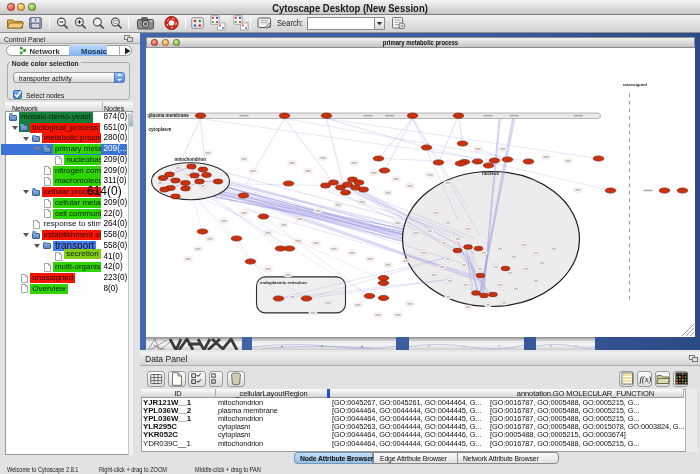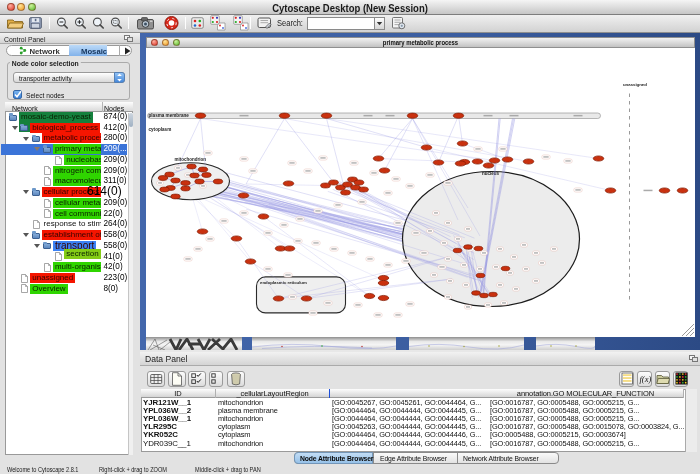--- a/index.html
+++ b/index.html
@@ -552,21 +552,21 @@
 <div class="abs" style="left:0;top:112px;width:133px;height:342px;overflow:hidden">
  <div style="position:relative;left:0;top:-112px">
       <div style="position:absolute;left:9.0px;top:114.6px;width:8px;height:6px;background:linear-gradient(#85abd8,#5d88bf);border:0.5px solid #3c6091;border-radius:1px"></div>
       <div style="position:absolute;left:9.0px;top:113.1px;width:4px;height:2.5px;background:#6d98c9;border-radius:1px 1px 0 0"></div>
       <div style="position:absolute;left:19.0px;top:112.0px;height:20px;background:#15803d;color:#0a2000;font-size:8px;line-height:9.94px;padding:0 2px;white-space:nowrap;overflow:hidden;max-width:82.0px">mosaic-demo-yeast</div>
       <div style="position:absolute;left:103.5px;top:112.0px;width:26px;height:9.94px;color:#000;font-size:8.2px;line-height:9.94px;white-space:nowrap">874(0)</div>
       <div style="position:absolute;left:11.8px;top:125.93999999999998px;width:0;height:0;border-left:3px solid transparent;border-right:3px solid transparent;border-top:4px solid #555"></div>
       <div style="position:absolute;left:20.3px;top:125.33999999999999px;width:8px;height:6px;background:linear-gradient(#85abd8,#5d88bf);border:0.5px solid #3c6091;border-radius:1px"></div>
       <div style="position:absolute;left:20.3px;top:123.83999999999999px;width:4px;height:2.5px;background:#6d98c9;border-radius:1px 1px 0 0"></div>
       <div style="position:absolute;left:30.3px;top:122.74px;height:9.94px;background:#f51500;color:#330400;font-size:8px;line-height:9.94px;padding:0 2px;white-space:nowrap;overflow:hidden;max-width:70.7px">biological_process</div>
-      <div style="position:absolute;left:103.5px;top:122.74px;width:26px;height:9.94px;color:#000;font-size:8.2px;line-height:9.94px;white-space:nowrap">412(0)</div>
+      <div style="position:absolute;left:103.5px;top:122.74px;width:26px;height:9.94px;color:#000;font-size:8.2px;line-height:9.94px;white-space:nowrap">651(0)</div>
       <div style="position:absolute;left:23.1px;top:136.67999999999998px;width:0;height:0;border-left:3px solid transparent;border-right:3px solid transparent;border-top:4px solid #555"></div>
       <div style="position:absolute;left:31.6px;top:136.07999999999998px;width:8px;height:6px;background:linear-gradient(#85abd8,#5d88bf);border:0.5px solid #3c6091;border-radius:1px"></div>
       <div style="position:absolute;left:31.6px;top:134.57999999999998px;width:4px;height:2.5px;background:#6d98c9;border-radius:1px 1px 0 0"></div>
       <div style="position:absolute;left:41.6px;top:133.48px;height:9.94px;background:#f51500;color:#330400;font-size:8px;line-height:9.94px;padding:0 2px;white-space:nowrap;overflow:hidden;max-width:59.4px">metabolic process</div>
       <div style="position:absolute;left:103.5px;top:133.48px;width:26px;height:9.94px;color:#000;font-size:8.2px;line-height:9.94px;white-space:nowrap">280(0)</div>
       <div style="position:absolute;left:1px;top:143.82px;width:126px;height:10.74px;background:#3b74d8"></div>
       <div style="position:absolute;left:34.400000000000006px;top:147.42px;width:0;height:0;border-left:3px solid transparent;border-right:3px solid transparent;border-top:4px solid #8a7a6a"></div>
       <div style="position:absolute;left:42.900000000000006px;top:146.82px;width:8px;height:6px;background:linear-gradient(#85abd8,#5d88bf);border:0.5px solid #3c6091;border-radius:1px"></div>
       <div style="position:absolute;left:42.900000000000006px;top:145.32px;width:4px;height:2.5px;background:#6d98c9;border-radius:1px 1px 0 0"></div>
       <div style="position:absolute;left:52.900000000000006px;top:144.22px;height:9.94px;background:#2fd500;color:#0a2000;font-size:8px;line-height:9.94px;padding:0 2px;white-space:nowrap;overflow:hidden;max-width:48.099999999999994px">primary metabo</div>
@@ -716,21 +716,21 @@
     <circle cx="10.7" cy="7.8" r="0.85" fill="#3a3"></circle>
     <circle cx="2.0" cy="10.7" r="0.85" fill="#ec2"></circle>
     <circle cx="4.9" cy="10.7" r="0.85" fill="#e33"></circle>
     <circle cx="7.8" cy="10.7" r="0.85" fill="#3a3"></circle>
     <circle cx="10.7" cy="10.7" r="0.85" fill="#ec2"></circle>
   </svg>
 <div class="abs" style="left:140.5px;top:389px;width:556px;height:63px;background:#fff;border:1px solid #9a9a9a"></div>
 <div class="abs" style="left:140.5px;top:389px;width:544px;height:63px;overflow:hidden">
     <div style="position:absolute;left:0;top:0;width:543px;height:9px;background:linear-gradient(#fdfdfd,#d5d5d5);border-bottom:1px solid #9a9a9a"></div>
     <div style="position:absolute;left:0.5px;top:0;width:75px;height:9px;border-right:1px solid #b0b0b0;font-size:7.5px;line-height:9.6px;text-align:center;letter-spacing:-0.1px;color:#111;white-space:nowrap;overflow:hidden">ID</div>
-    <div style="position:absolute;left:75.5px;top:0;width:114px;height:9px;border-right:1px solid #1d4ed8;font-size:7.5px;line-height:9.6px;text-align:center;letter-spacing:-0.1px;color:#111;white-space:nowrap;overflow:hidden">_cellularLayoutRegion</div>
+    <div style="position:absolute;left:75.5px;top:0;width:114px;height:9px;border-right:3px solid #1d4ed8;font-size:7.5px;line-height:9.6px;text-align:center;letter-spacing:-0.1px;color:#111;white-space:nowrap;overflow:hidden">_cellularLayoutRegion</div>
     <div style="position:absolute;left:347.5px;top:0;width:196px;height:9px;border-right:1px solid #b0b0b0;font-size:7.5px;line-height:9.6px;text-align:center;letter-spacing:-0.1px;color:#111;white-space:nowrap;overflow:hidden">annotation.GO MOLECULAR_FUNCTION</div>
     <div style="position:absolute;left:2.5px;top:10.0px;width:75px;height:8.1px;font-size:7.9px;font-weight:bold;line-height:8.1px;letter-spacing:-0.1px;color:#111;white-space:nowrap;overflow:hidden">YJR121W__1</div>
     <div style="position:absolute;left:77.5px;top:10.0px;width:114px;height:8.1px;font-size:7.4px;font-weight:normal;line-height:8.1px;letter-spacing:-0.1px;color:#111;white-space:nowrap;overflow:hidden">mitochondrion</div>
     <div style="position:absolute;left:191.5px;top:10.0px;width:158px;height:8.1px;font-size:7.4px;font-weight:normal;line-height:8.1px;letter-spacing:-0.1px;color:#111;white-space:nowrap;overflow:hidden">[GO:0045267, GO:0045261, GO:0044464, G...</div>
     <div style="position:absolute;left:349.5px;top:10.0px;width:236px;height:8.1px;font-size:7.4px;font-weight:normal;line-height:8.1px;letter-spacing:-0.1px;color:#111;white-space:nowrap;overflow:hidden">[GO:0016787, GO:0005488, GO:0005215, G...</div>
     <div style="position:absolute;left:2.5px;top:18.1px;width:75px;height:8.1px;font-size:7.9px;font-weight:bold;line-height:8.1px;letter-spacing:-0.1px;color:#111;white-space:nowrap;overflow:hidden">YPL036W__2</div>
     <div style="position:absolute;left:77.5px;top:18.1px;width:114px;height:8.1px;font-size:7.4px;font-weight:normal;line-height:8.1px;letter-spacing:-0.1px;color:#111;white-space:nowrap;overflow:hidden">plasma membrane</div>
     <div style="position:absolute;left:191.5px;top:18.1px;width:158px;height:8.1px;font-size:7.4px;font-weight:normal;line-height:8.1px;letter-spacing:-0.1px;color:#111;white-space:nowrap;overflow:hidden">[GO:0044464, GO:0044444, GO:0044445, G...</div>
     <div style="position:absolute;left:349.5px;top:18.1px;width:236px;height:8.1px;font-size:7.4px;font-weight:normal;line-height:8.1px;letter-spacing:-0.1px;color:#111;white-space:nowrap;overflow:hidden">[GO:0016787, GO:0005488, GO:0005215, G...</div>
     <div style="position:absolute;left:2.5px;top:26.2px;width:75px;height:8.1px;font-size:7.9px;font-weight:bold;line-height:8.1px;letter-spacing:-0.1px;color:#111;white-space:nowrap;overflow:hidden">YPL036W__1</div>

